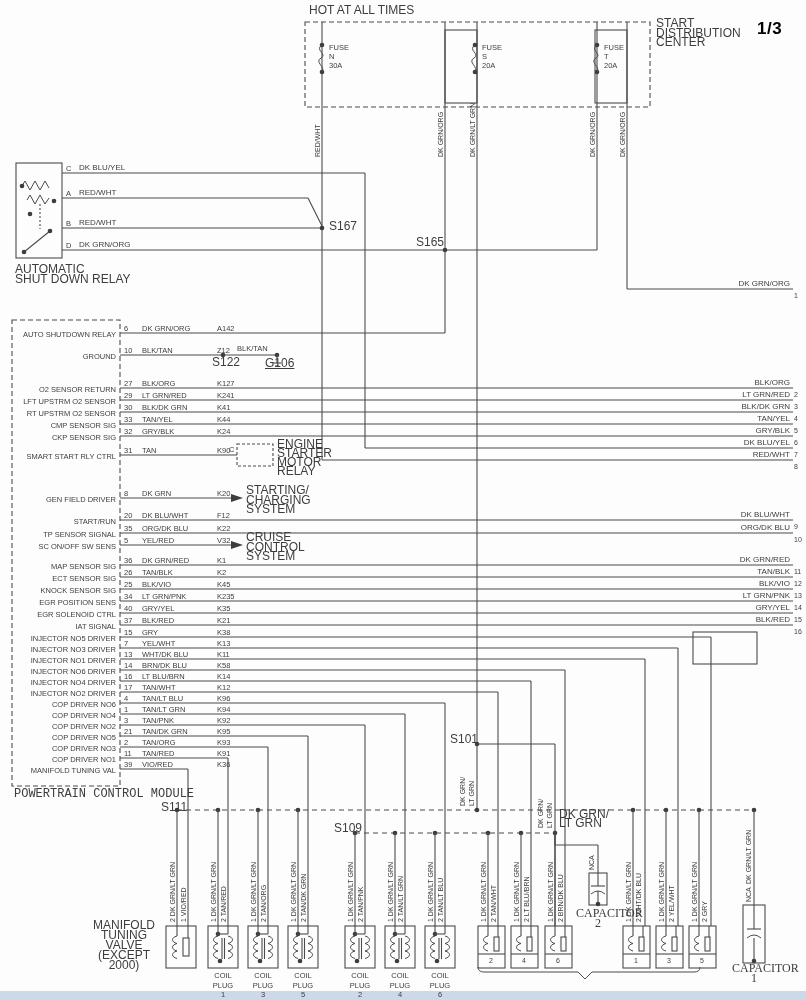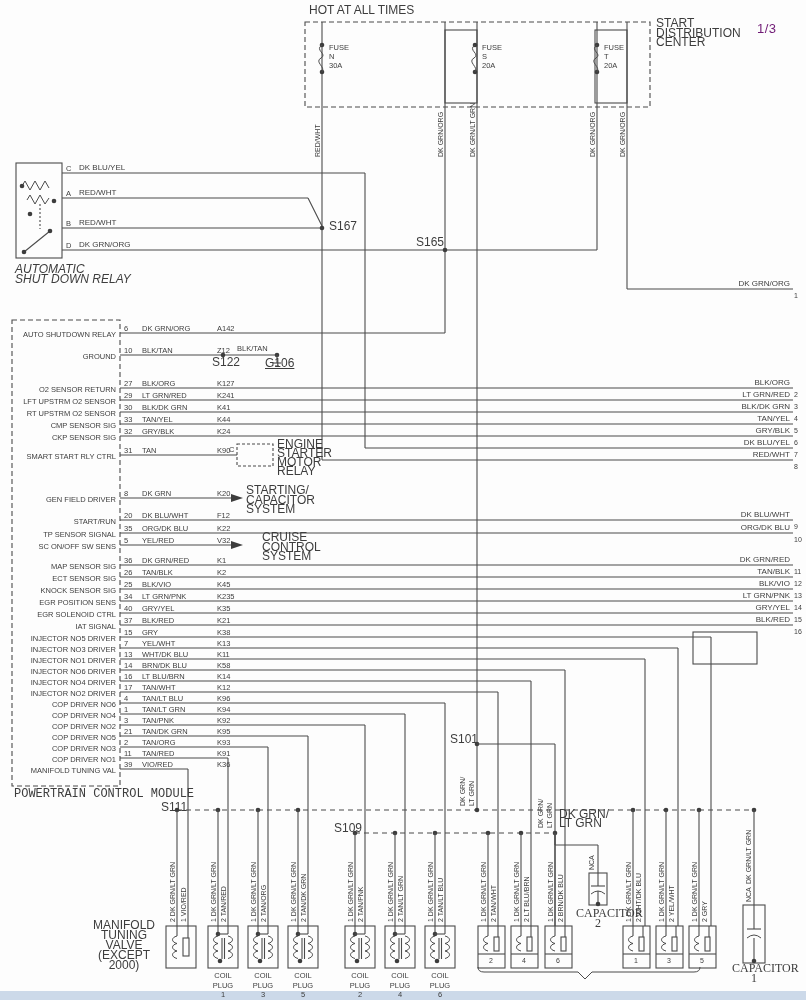--- a/index.html
+++ b/index.html
@@ -2,21 +2,21 @@
 <html><head>
 <meta charset="utf-8">
 <style>
   html,body{margin:0;padding:0;background:#fff;}
   #stage{position:relative;width:806px;height:1000px;background:#fdfdfd;overflow:hidden;
          font-family:"Liberation Sans","DejaVu Sans",sans-serif;}
   #wires{position:absolute;left:0;top:0;}
   .lbl{position:absolute;font-size:12px;line-height:9.5px;color:#3d3d3d;white-space:pre-line;}
   .ctr{text-align:center;font-family:Liberation Serif, serif;}
   .rt{text-align:right;}
-  #sheet-number{font-size:13px;font-weight:normal;letter-spacing:.5px;color:#701a75;}
+  #sheet-number{font-size:17px;font-weight:bold;letter-spacing:.5px;color:#000000;}
   svg text{font-family:"Liberation Sans","DejaVu Sans",sans-serif;}
 </style>
 </head>
 <body>
 
 <div id="stage">
   <svg id="wires" width="806" height="1000" viewBox="0 0 806 1000">
       <rect x="0" y="991" width="806" height="9" fill="#ccd9e9"></rect>
       <rect x="305" y="22" width="345" height="85" fill="none" stroke="#4b4b4b" stroke-width="1.1" stroke-dasharray="5 3"></rect>
       <rect x="445" y="30" width="32" height="73" fill="none" stroke="#4b4b4b" stroke-width="1.1"></rect>
@@ -499,32 +499,32 @@
       <line x1="754" y1="938" x2="754" y2="961" stroke="#4b4b4b" stroke-width="1.1"></line>
       <circle cx="754" cy="961" r="2.3" fill="#3d3d3d"></circle>
     </svg>
 
   <div class="lbl" style="left:309px;top:6px;">HOT AT ALL TIMES</div>
   <div class="lbl" style="left:656px;top:19px;">START
 DISTRIBUTION
 CENTER</div>
   <div class="lbl" id="sheet-number" style="left:757px;top:24px;">1/3</div>
 
-  <div class="lbl" style="left:15px;top:265px;font-style:italic;">AUTOMATIC
+  <div class="lbl" style="left:15px;top:265px;">AUTOMATIC
 SHUT DOWN RELAY</div>
   <div class="lbl" style="left:14px;top:790px;font-family:Liberation Mono, monospace;">POWERTRAIN CONTROL MODULE</div>
 
   <div class="lbl" style="left:277px;top:440px;line-height:9px;">ENGINE
 STARTER
 MOTOR
 RELAY</div>
   <div class="lbl" style="left:246px;top:486px;">STARTING/
-CAPACITOR
+CHARGING
 SYSTEM</div>
-  <div class="lbl" style="left:246px;top:533px;margin-left:16px;">CRUISE
+  <div class="lbl" style="left:246px;top:533px;">CRUISE
 CONTROL
 SYSTEM</div>
 
   <div class="lbl" style="left:329px;top:222px;">S167</div>
   <div class="lbl" style="left:416px;top:238px;">S165</div>
   <div class="lbl" style="left:212px;top:358px;">S122</div>
   <div class="lbl" style="left:265px;top:359px;text-decoration:underline;">G106</div>
   <div class="lbl" style="left:450px;top:735px;text-align:right;">S101</div>
   <div class="lbl" style="left:148px;top:803px;margin-left:13px;">S111</div>
   <div class="lbl" style="left:322px;top:824px;margin-left:12px;">S109</div>

